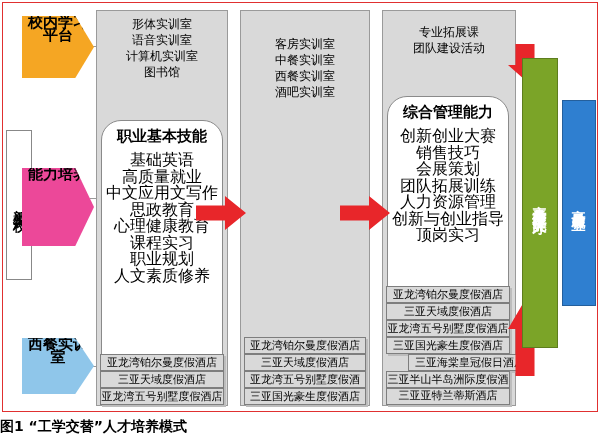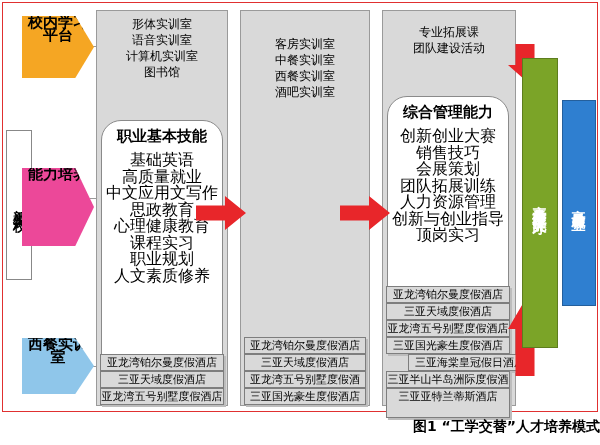--- a/index.html
+++ b/index.html
@@ -108,21 +108,21 @@
     clip-path:polygon(22% 0, 78% 0, 78% 58%, 100% 58%, 50% 100%, 0 58%, 22% 58%);
   }
   #red-up{
     left:508px;top:300px;width:34px;height:76px;
     clip-path:polygon(50% 0, 100% 38%, 78% 38%, 78% 100%, 22% 100%, 22% 38%, 0 38%);
   }
 
   
   #caption{
     left:0;top:418px;width:600px;height:24px;
-    text-align:right;font-size:14px;font-weight:bold;color:#000;
+    text-align:left;font-size:14px;font-weight:bold;color:#000;
   }
 
   
   .thin-line{background:#9a9a9a;}
 </style>
 </head>
 <body>
 
 <div class="stage">
 
@@ -233,21 +233,21 @@
   </div>
   <div class="abs hotel-box" style="left:386px;top:337px;width:124px;height:17px;">
     <span>三亚国光豪生度假酒店</span>
   </div>
   <div class="abs hotel-box" style="left:408px;top:354px;width:124px;height:17px;">
     <span>三亚海棠皇冠假日酒店</span>
   </div>
   <div class="abs hotel-box" style="left:386px;top:371px;width:124px;height:17px;">
     <span>三亚半山半岛洲际度假酒店</span>
   </div>
-  <div class="abs hotel-box" style="left:386px;top:388px;width:124px;height:30px;">
+  <div class="abs hotel-box" style="left:386px;top:388px;width:124px;height:17px;font-family:Liberation Mono, monospace;">
     <span>三亚亚特兰蒂斯酒店</span>
   </div>
 
   <div class="abs red-arrow" id="arrow-1"></div>
   <div class="abs red-arrow" id="arrow-2"></div>
   <div class="abs red-v" id="red-down"></div>
   <div class="abs red-v" id="red-up"></div>
 
   <div class="abs" id="green-box">
     <span>高素质技术技能人才</span>

